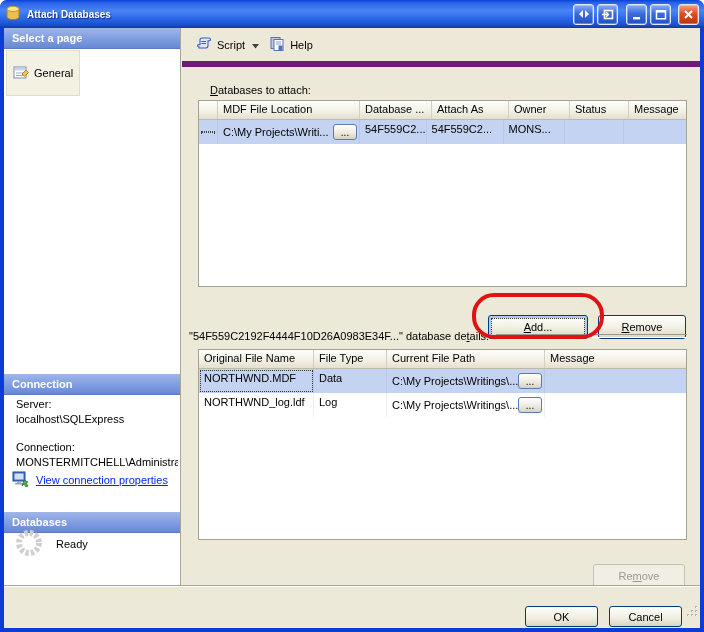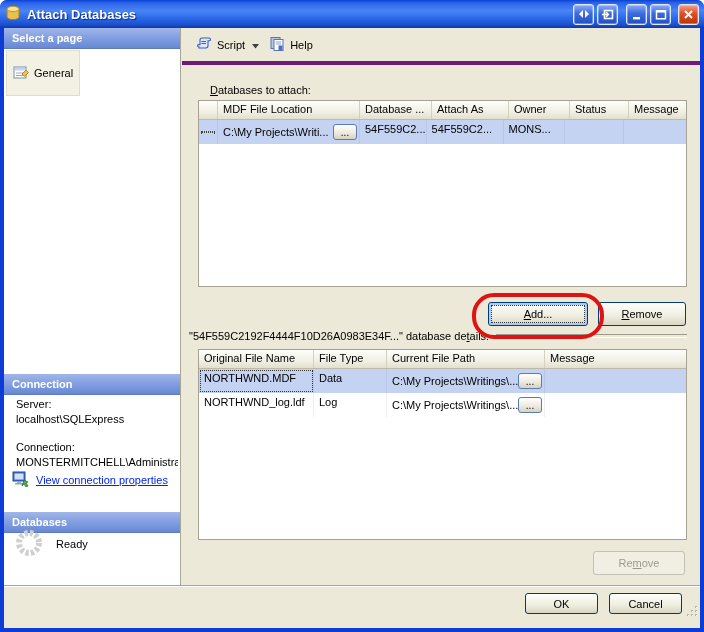--- a/index.html
+++ b/index.html
@@ -8,21 +8,21 @@
     font-family:"Liberation Sans", sans-serif; font-size:11px; color:#000;
     background:#0c3bd6; border-radius:7px 7px 0 0;
   }
   
   .titlebar {
     position:absolute; top:0; left:0; right:0; height:28px;
     border-radius:7px 7px 0 0;
     background:linear-gradient(180deg,#0842d8 0%,#2a63e8 10%,#4a84f4 38%,#2e6cec 62%,#1b50cf 88%,#1038a0 100%);
     display:flex; align-items:center; padding:0 5px; box-sizing:border-box;
   }
-  .title-text { color:#fff; font-weight:bold; font-size:13px; margin-left:6px; flex:1;
+  .title-text { color:#fff; font-weight:bold; font-size:10px; margin-left:6px; flex:1;
     text-shadow:1px 1px 1px #0a2a80; white-space:nowrap; }
   .tb-btn {
     width:21px; height:21px; border-radius:3px; border:1px solid #dfe9fd;
     background:linear-gradient(#8cabf6,#3b6cdc 45%,#2250c0);
     margin-left:3px; display:flex; align-items:center; justify-content:center;
     box-shadow:inset 0 0 0 1px rgba(255,255,255,.3); padding:0; cursor:default;
   }
   .tb-btn.close { background:linear-gradient(#f4a188,#dd4f27 45%,#bd3408); margin-left:7px; }
   .tb-gap { margin-left:8px; }
   
@@ -36,21 +36,21 @@
     border-bottom:1px solid #5d7ac4; }
   .page-item { position:absolute; top:22px; left:2px; height:20px; display:flex;
     align-items:center; gap:5px; padding:12px 6px; background:#f3f1e4; border:1px solid #e0ddc8; }
   .side-label { position:absolute; left:12px; white-space:nowrap; }
   .side-link-row { position:absolute; left:8px; display:flex; align-items:center; gap:6px; }
   .link { color:#0026e8; text-decoration:underline; cursor:pointer; white-space:nowrap; }
   .spinner-row { position:absolute; left:10px; display:flex; align-items:center; gap:12px; }
   
   .rightpanel { position:absolute; left:178px; right:0; top:0; height:564px; background:#ece9d8; }
   .toolbar { position:absolute; top:0; left:0; right:0; height:33px;
-    border-bottom:4px solid #701a75; display:flex; align-items:center; padding-left:8px;text-align:center; }
+    border-bottom:6px solid #701a75; display:flex; align-items:center; padding-left:8px;text-align:center; }
   .tool-item { display:flex; align-items:center; gap:5px; padding:3px 5px; cursor:default; }
   .drop-arrow { margin-left:2px; }
   .section-label { position:absolute; white-space:nowrap;margin-left:12px; }
   
   .grid { position:absolute; background:#fff; border:1px solid #a5a294; box-sizing:border-box; overflow:hidden; }
   .g-header { display:flex; height:18px;
     background:linear-gradient(#fdfdfb,#f2f0e4 60%,#e2dfcd);
     border-bottom:1px solid #bdbaab; }
   .g-hcell { border-right:1px solid #d3d0c0; line-height:17px; padding-left:5px;
     box-sizing:border-box; flex-shrink:0; white-space:nowrap; overflow:hidden; cursor:default; }
@@ -63,21 +63,21 @@
   .sel-cell { width:19px; padding:0; display:flex; }
   .marquee { flex:1; margin:1px 2px; border:1px dotted #444; }
   .focus-cell { outline:1px dotted #333; outline-offset:-2px; }
   .browse-btn { margin-left:auto; margin-right:2px; width:24px; height:16px;
     font-size:10px; line-height:9px; padding:0; border:1px solid #5a7bb4; border-radius:3px;
     background:linear-gradient(#fff,#ece9dc 60%,#d6d2bf); cursor:pointer; }
   
   .btn { position:absolute; font-family:"Liberation Sans",sans-serif; font-size:11px;
     border:1px solid #003c74; border-radius:3px; color:#000;
     background:linear-gradient(#fefefb,#f1efe2 55%,#dad6c4);
-    box-shadow:inset 0 1px 0 #fff; cursor:pointer; }
+    box-shadow:inset 0 1px 0 #fff; cursor:pointer;margin-top:13px; }
   .btn.focused { box-shadow:inset 0 0 0 2px #aecbf0; outline:1px dotted #333; outline-offset:-4px; }
   .btn:disabled { border-color:#c3c1b3; color:#9c9a8c; background:#f1efe3; box-shadow:none; cursor:default; }
   .red-ellipse { position:absolute; border:4px solid #e01212; border-radius:22px; pointer-events:none; z-index:5; }
   .groove { height:2px; border-top:1px solid #9c9a8c; border-bottom:1px solid #fff; flex:1; margin-left:7px; }
   .details-row { position:absolute; display:flex; align-items:center; }
   
   .footer { position:absolute; left:0; right:0; bottom:7px; height:35px;
     border-top:1px solid #a9a798; box-shadow:inset 0 1px 0 #fff; background:#ece9d8; }
   .grip { position:absolute; right:1px; bottom:1px; }
   u { text-decoration:underline; }

